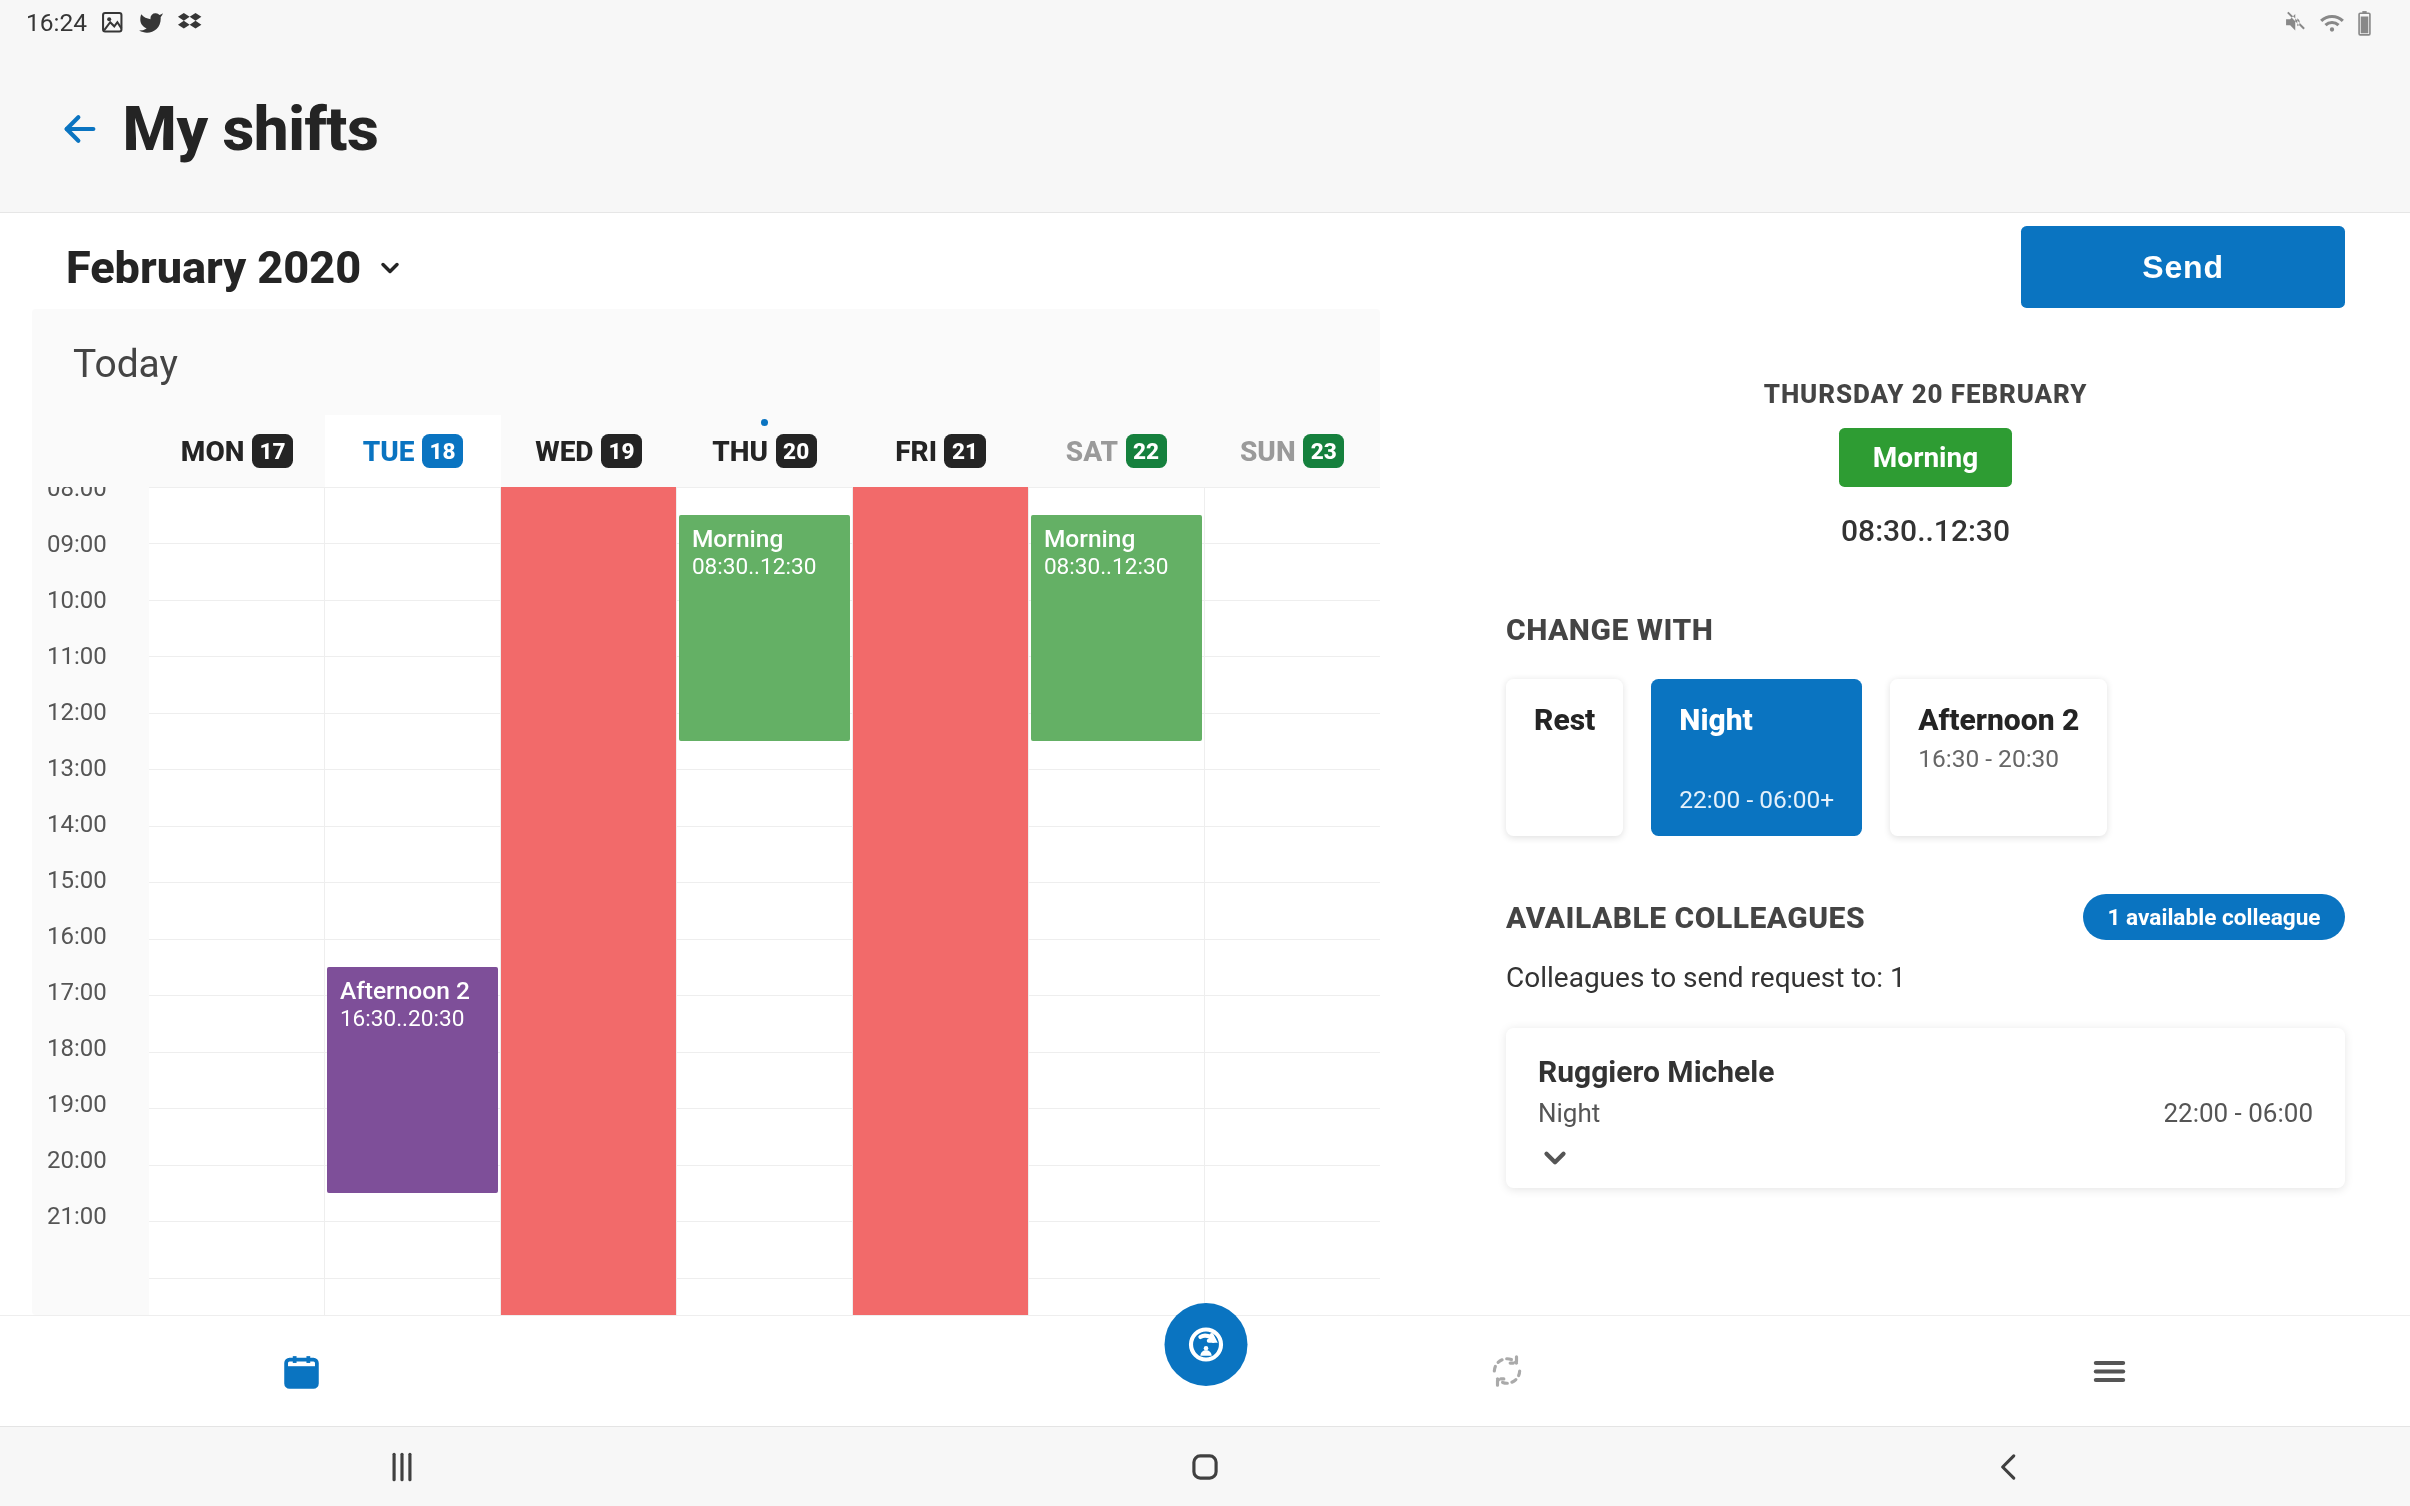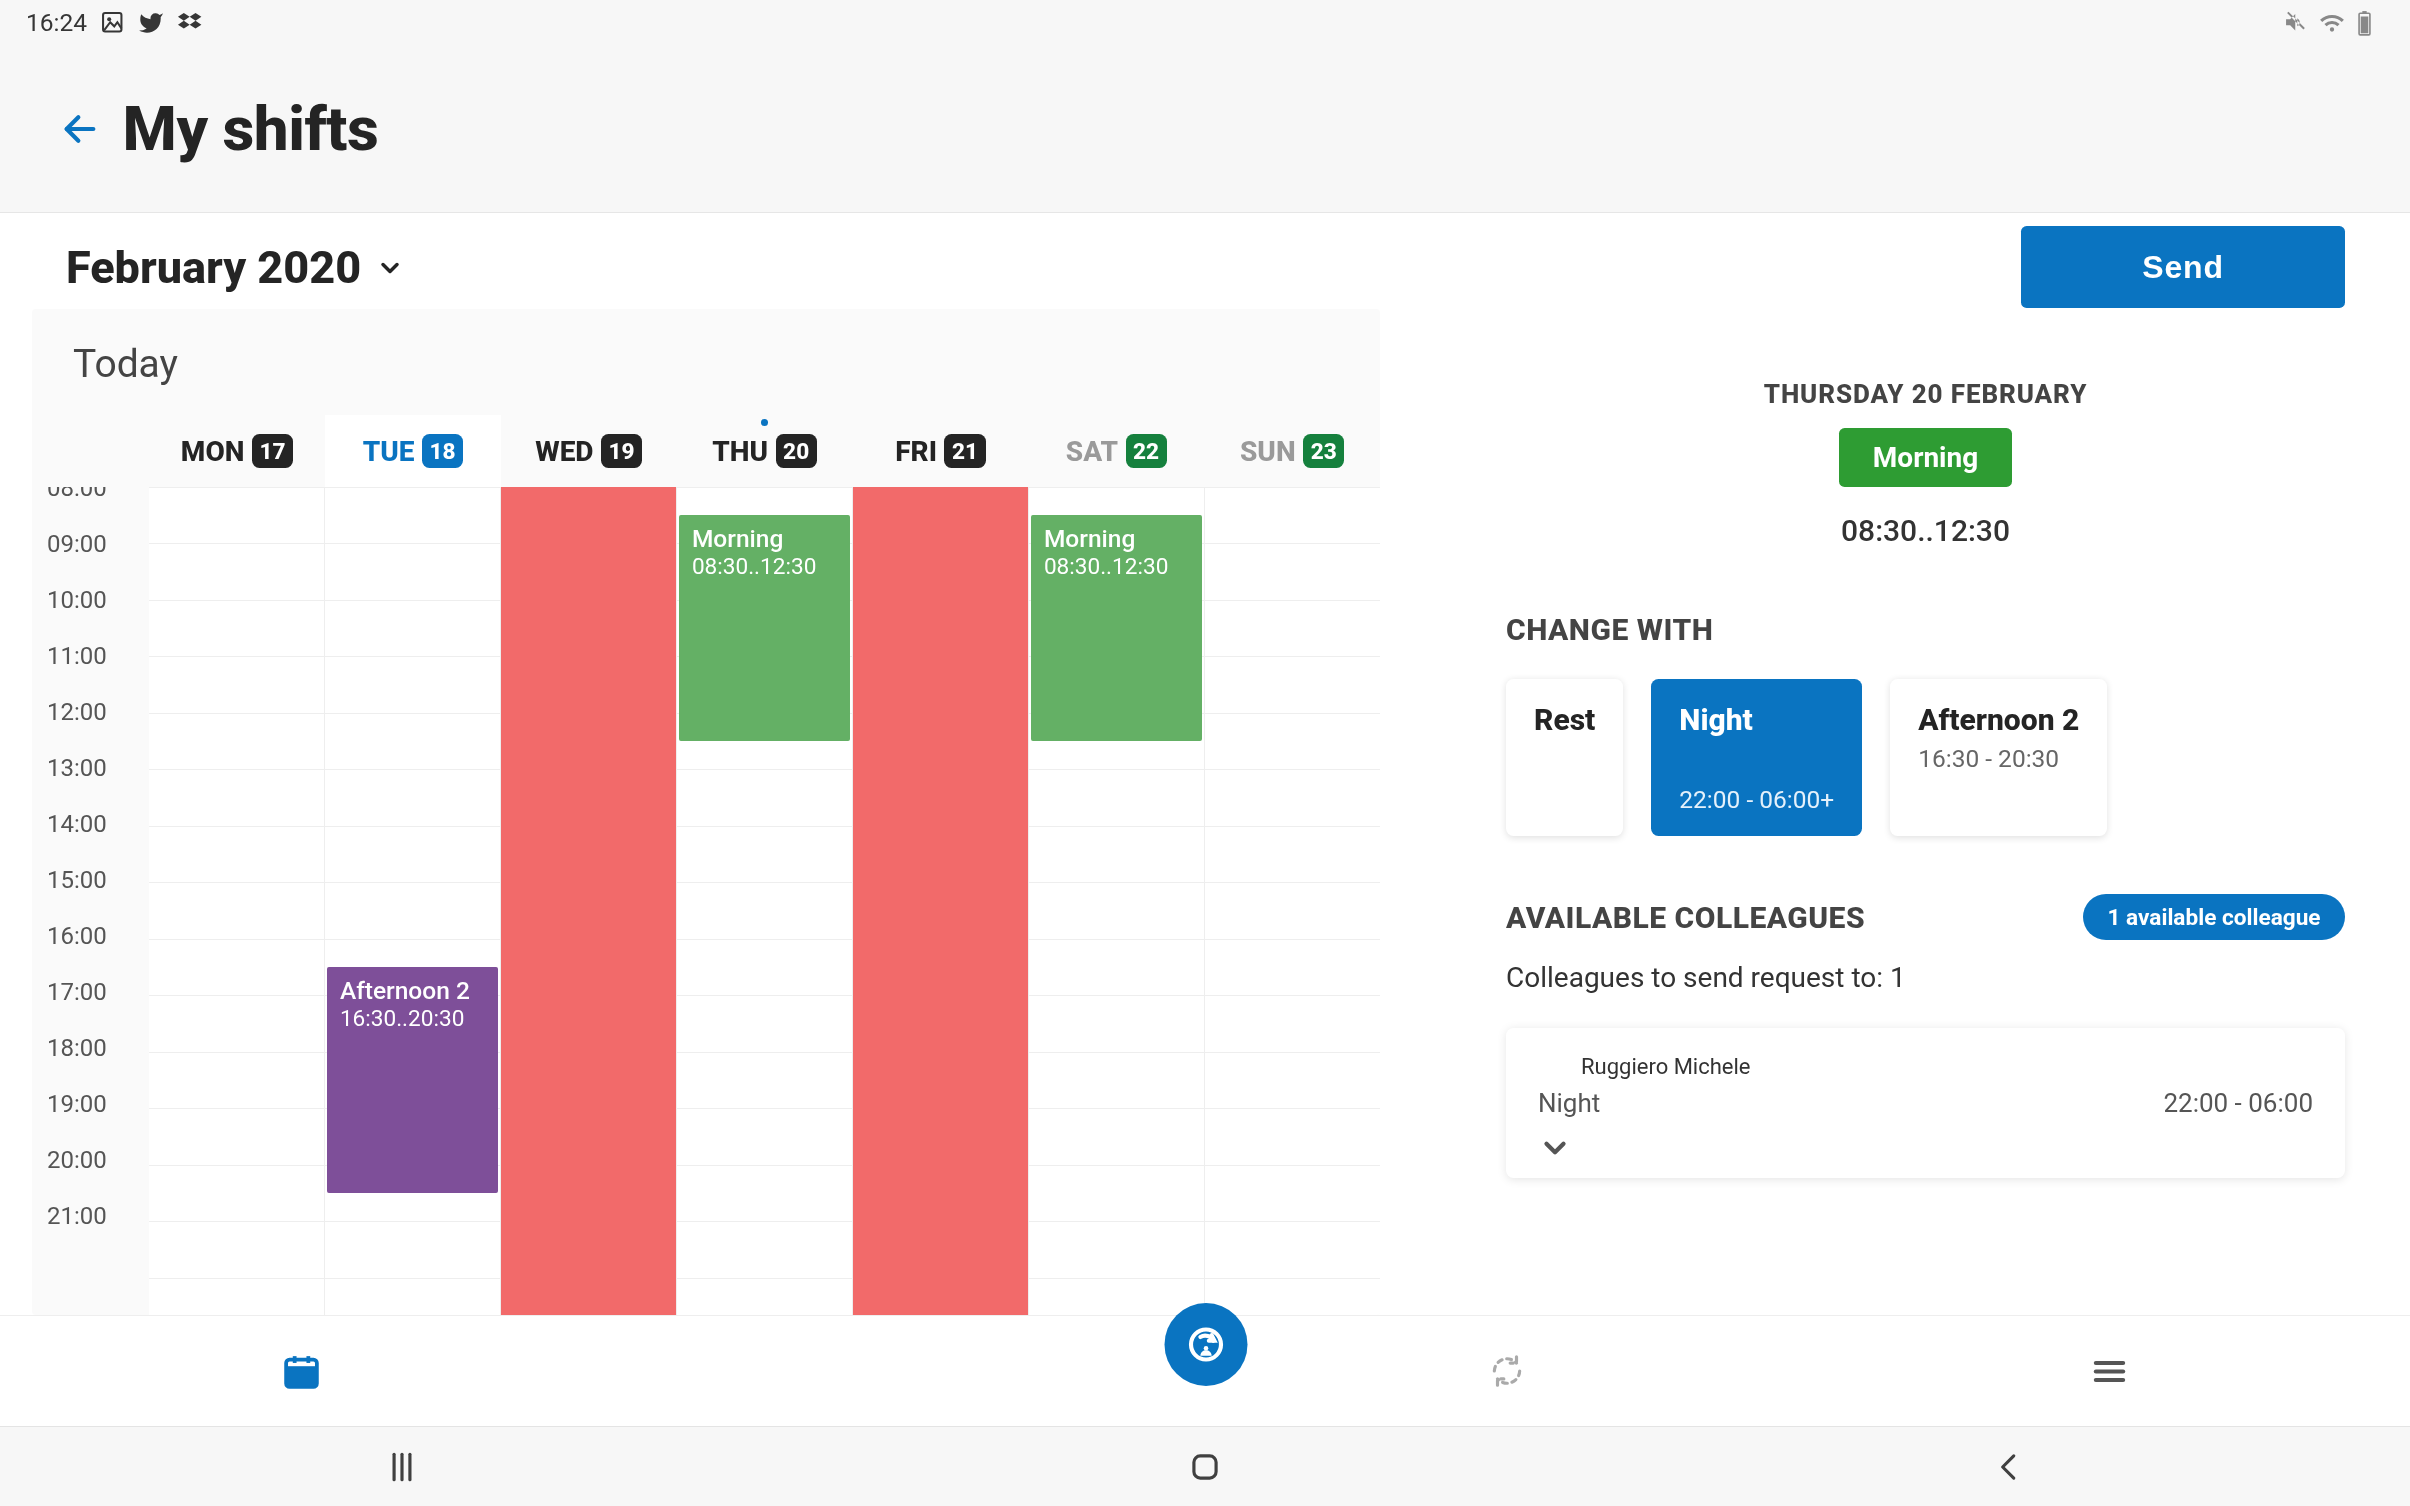--- a/index.html
+++ b/index.html
@@ -72,21 +72,21 @@
   .opt-sub { font-size: 24.5px; margin-top: 7.5px; color: #666; }
   .opt-card.selected .opt-sub { color: #e4f1fb; margin-top: 48px; }
 
   .avail-row { display: flex; align-items: center; justify-content: space-between; margin-top: 58px; }
   .avail-row .section-h { margin-top: 0; }
   .badge { background: #0a74c1; color: #ffffff; border-radius: 941px; padding: 9.4px 24.5px; font-size: 22.6px; font-weight: 700; }
   .avail-sub { font-size: 28px; color: #333; margin-top: 21px; }
 
   .colleague-card { background: #fff; border-radius: 7.5px; box-shadow: 0 1.9px 9.4px rgba(0,0,0,0.10); padding: 26px 32px 13px 32px; margin-top: 34px; }
   .colleague-top { display: flex; align-items: center; justify-content: space-between; }
-  .colleague-name { font-size: 22px; font-weight: 400; color: #333; margin-left: 43px; }
+  .colleague-name { font-size: 30px; font-weight: 700; color: #333; }
   .colleague-row2 { display: flex; justify-content: space-between; font-size: 26px; color: #555; margin-top: 9.4px; }
   .colleague-chevron { text-align: center; margin-top: 13px; color: #666; }
 
   
   .bottom-tabs { height: 111px; display: flex; align-items: center; border-top: 0.9px solid #eee; position: relative; }
   .tab { flex: 1; display: flex; align-items: center; justify-content: center; cursor: pointer; }
   .center-fab { position: absolute; left: 50%; transform: translateX(-50%); top: -13px; width: 83px; height: 83px; background: #0a74c1; border-radius: 50%; display: flex; align-items: center; justify-content: center; cursor: pointer; }
 
   
   .android-nav { height: 81px; display: flex; align-items: center; justify-content: space-around; background: #f7f7f7; border-top: 0.9px solid #e4e4e4; }

